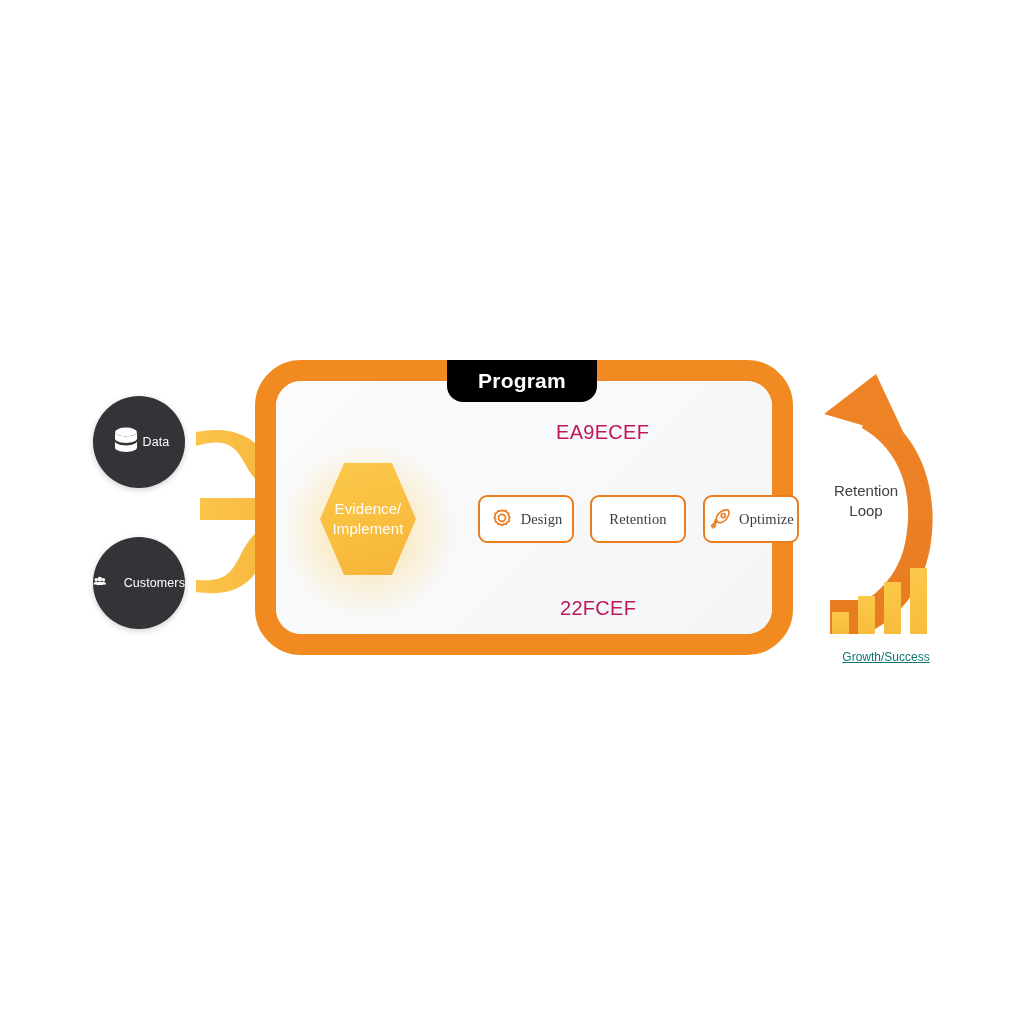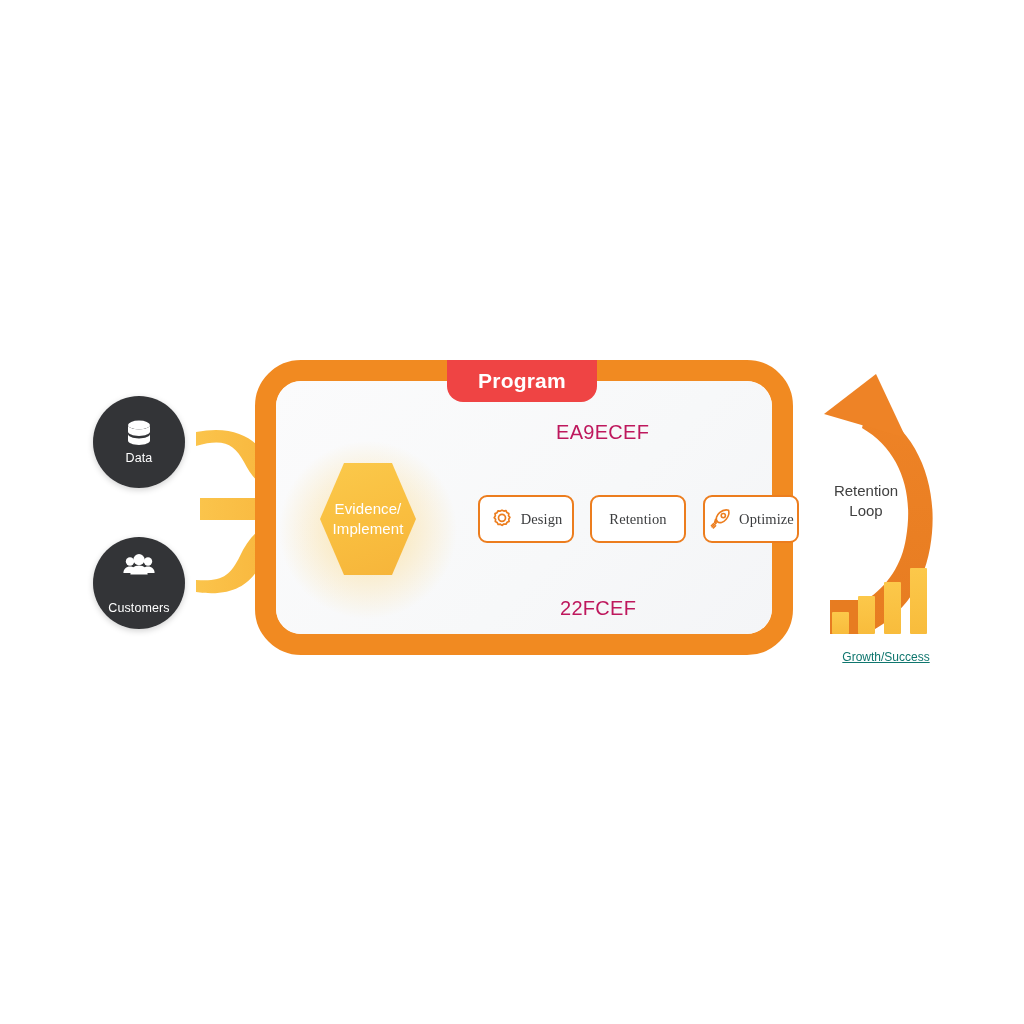--- a/index.html
+++ b/index.html
@@ -24,21 +24,20 @@
   }
 
   
   .src-circle {
     position: absolute;
     width: 92px;
     height: 92px;
     border-radius: 50%;
     background: #333437;
     display: flex;
-    flex-direction: column;
     align-items: center;
     justify-content: center;
     box-shadow: 0 2px 6px rgba(0,0,0,0.18);
   }
   .src-circle .src-icon {
     width: 34px;
     height: 30px;
     display: block;
     margin-bottom: 2px;
   }
@@ -72,21 +71,21 @@
     border-radius: 26px;
     background: linear-gradient(135deg,#fbfbfc 0%, #f7f8f9 60%, #f4f5f7 100%);
     overflow: hidden;
   }
   #program-title-band {
     position: absolute;
     left: 447px;
     top: 360px;
     width: 150px;
     height: 42px;
-    background: #ef4444;
+    background: #000000;
     border-bottom-left-radius: 16px;
     border-bottom-right-radius: 16px;
     display: flex;
     align-items: center;
     justify-content: center;
     z-index: 6;
   }
   #program-title-band .ptitle {
     color: #ffffff;
     font-size: 21px;

